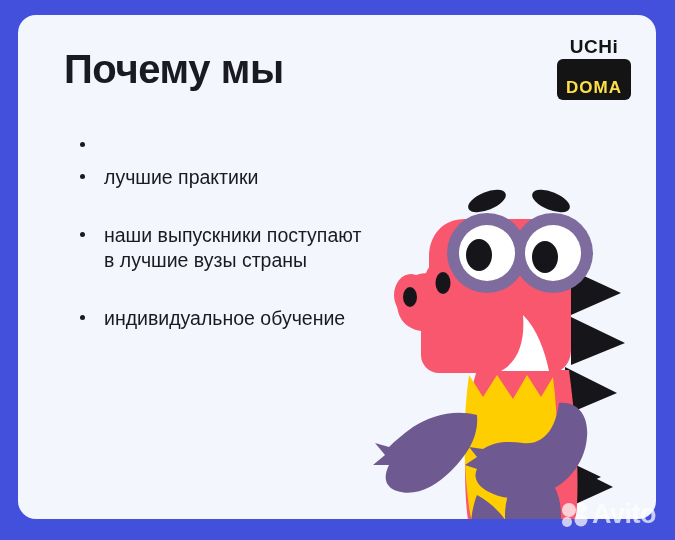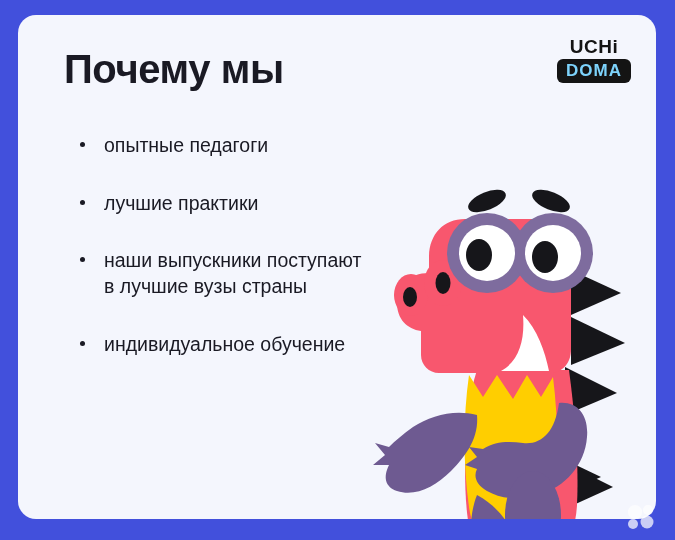--- a/index.html
+++ b/index.html
@@ -48,25 +48,25 @@
     font-size: 19px;
     font-weight: bold;
     letter-spacing: 0.5px;
     color: #141414;
     display: block;
     margin-bottom: 3px;
   }
   #logo-bottom {
     display: inline-block;
     background: #141414;
-    color: #7dd3fc;
+    color: #fde047;
     font-size: 17px;
     font-weight: bold;
     letter-spacing: 1px;
-    padding: 3px 9px 4px 9px;
+    padding: 20px 9px 4px 9px;
     border-radius: 6px;
   }
 
   
   #title {
     position: absolute;
     left: 46px;
     top: 32px;
     font-size: 40px;
     font-weight: bold;
@@ -143,21 +143,20 @@
     <div id="logo">
       <span id="logo-top">UCHi</span>
       <span id="logo-bottom">DOMA</span>
     </div>
 
     <h1 id="title">Почему мы</h1>
 
     <ul id="bullets">
       <li class="bullet-item">
         <span class="bullet-dot"></span>
-        <span>опытные педагоги</span>
       </li>
       <li class="bullet-item">
         <span class="bullet-dot"></span>
         <span>лучшие практики</span>
       </li>
       <li class="bullet-item">
         <span class="bullet-dot"></span>
         <span>наши выпускники поступают в лучшие вузы страны</span>
       </li>
       <li class="bullet-item">
@@ -244,15 +243,16 @@
 
   </div>
 
   <div id="watermark">
     <svg width="30" height="26" viewBox="0 0 30 26">
       <circle cx="9" cy="8" r="7" fill="#FFFFFF"></circle>
       <circle cx="22" cy="6" r="5" fill="#FFFFFF"></circle>
       <circle cx="7" cy="20" r="5" fill="#FFFFFF"></circle>
       <circle cx="21" cy="18" r="6.5" fill="#FFFFFF"></circle>
     </svg>
+    <span class="wm-text">Avito</span>
   </div>
 
 </div>
 
 </body></html>

